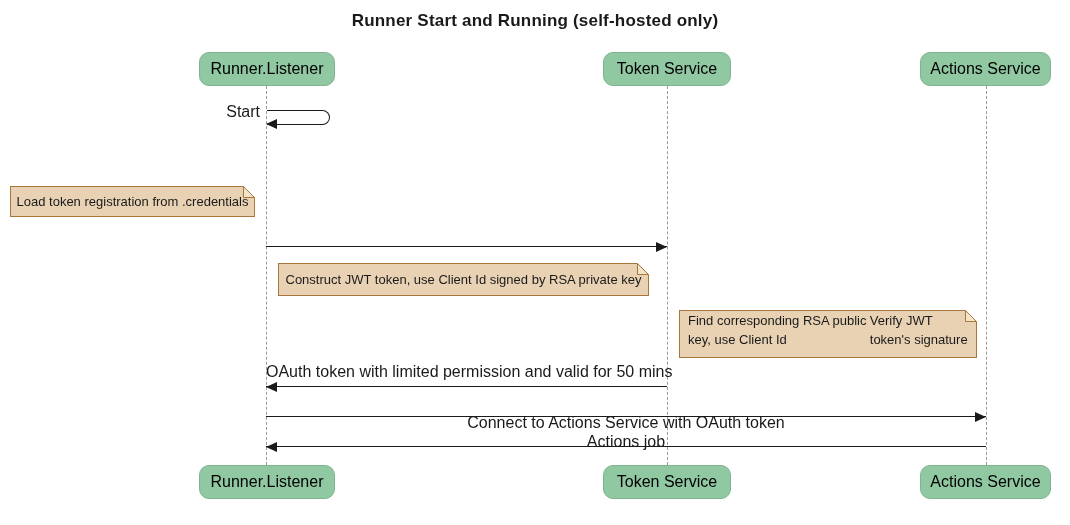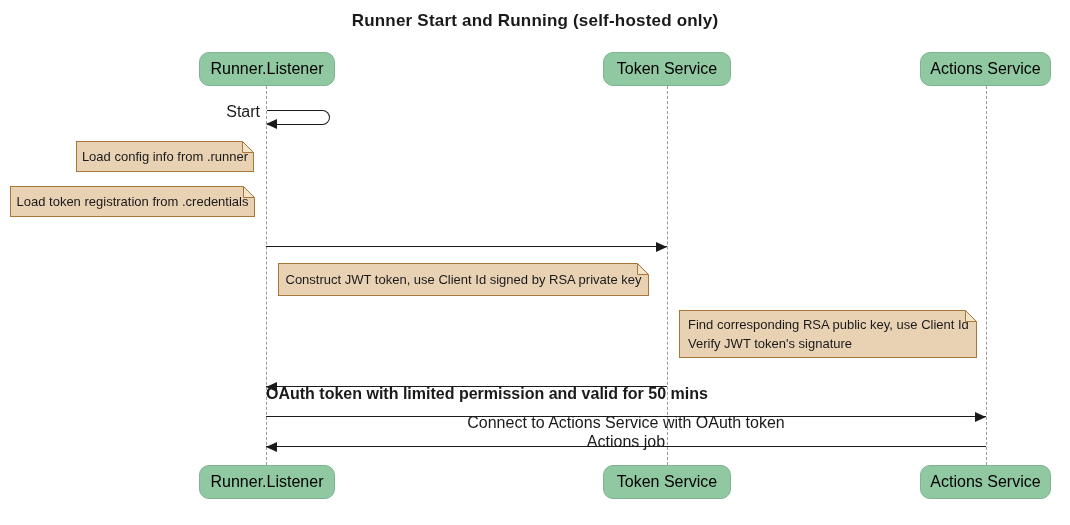--- a/index.html
+++ b/index.html
@@ -38,21 +38,21 @@
     position:absolute;left:267px;top:110px;width:63px;height:15px;box-sizing:border-box;
     border:1.6px solid #1a1a1a;border-left:none;border-radius:0 9px 9px 0;
   }
   .note{
     position:absolute;box-sizing:border-box;
     background:#e9d2b4;border:1px solid #a8763a;
     font-size:13px;color:#1a1a1a;
     display:flex;align-items:center;justify-content:center;text-align:center;
   }
   .note.left-align{
-    flex-direction:column;align-items:flex-start;justify-content:center;
+    align-items:flex-start;justify-content:center;
     text-align:left;padding-left:8px;line-height:19px;
   }
   .fold{position:absolute;top:-1px;right:-1px;}
 </style>
 </head>
 <body>
 
 <div class="canvas">
 
   <div class="title">Runner Start and Running (self-hosted only)</div>
@@ -62,27 +62,20 @@
   <div class="lifeline" style="left:986px;"></div>
 
   <div class="participant" style="left:199px;top:52px;width:136px;">Runner.Listener</div>
   <div class="participant" style="left:603px;top:52px;width:128px;">Token Service</div>
   <div class="participant" style="left:920px;top:52px;width:131px;">Actions Service</div>
 
   <div class="msg-label start-label" style="left:160px;top:103px;width:100px;">Start</div>
   <div class="self-loop"></div>
   <div class="arrowhead left" style="left:266px;top:119px;"></div>
 
-  <div class="note" style="left:76px;top:141px;width:178px;height:31px;">
-    <span>Load config info from .runner</span>
-    <svg class="fold" width="12" height="12" viewBox="0 0 12 12">
-      <path d="M0 0 H12 V12 Z" fill="#ffffff"></path>
-      <path d="M0.5 0.5 L0.5 11.5 L11.5 11.5 Z" fill="#f1e4c9" stroke="#a8763a" stroke-width="1"></path>
-    </svg>
-  </div>
 
   <div class="note" style="left:10px;top:186px;width:245px;height:31px;">
     <span>Load token registration from .credentials</span>
     <svg class="fold" width="12" height="12" viewBox="0 0 12 12">
       <path d="M0 0 H12 V12 Z" fill="#ffffff"></path>
       <path d="M0.5 0.5 L0.5 11.5 L11.5 11.5 Z" fill="#f1e4c9" stroke="#a8763a" stroke-width="1"></path>
     </svg>
   </div>
 
   <div class="line" style="left:266px;top:246px;width:401px;"></div>
@@ -98,21 +91,21 @@
 
   <div class="note left-align" style="left:679px;top:310px;width:298px;height:48px;">
     <span>Find corresponding RSA public key, use Client Id</span>
     <span>Verify JWT token's signature</span>
     <svg class="fold" width="12" height="12" viewBox="0 0 12 12">
       <path d="M0 0 H12 V12 Z" fill="#ffffff"></path>
       <path d="M0.5 0.5 L0.5 11.5 L11.5 11.5 Z" fill="#f1e4c9" stroke="#a8763a" stroke-width="1"></path>
     </svg>
   </div>
 
-  <div class="msg-label" style="left:266px;top:385px;width:401px;font-weight:bold;">OAuth token with limited permission and valid for 50 mins</div>
+  <div class="msg-label" style="left:266px;top:363px;width:401px;">OAuth token with limited permission and valid for 50 mins</div>
   <div class="line" style="left:266px;top:386px;width:401px;"></div>
   <div class="arrowhead left" style="left:266px;top:382px;"></div>
 
   <div class="msg-label" style="left:266px;top:414px;width:720px;">Connect to Actions Service with OAuth token</div>
   <div class="line" style="left:266px;top:416px;width:720px;"></div>
   <div class="arrowhead right" style="left:975px;top:412px;"></div>
 
   <div class="msg-label" style="left:266px;top:433px;width:720px;">Actions job</div>
   <div class="line" style="left:266px;top:446px;width:720px;"></div>
   <div class="arrowhead left" style="left:266px;top:442px;"></div>

